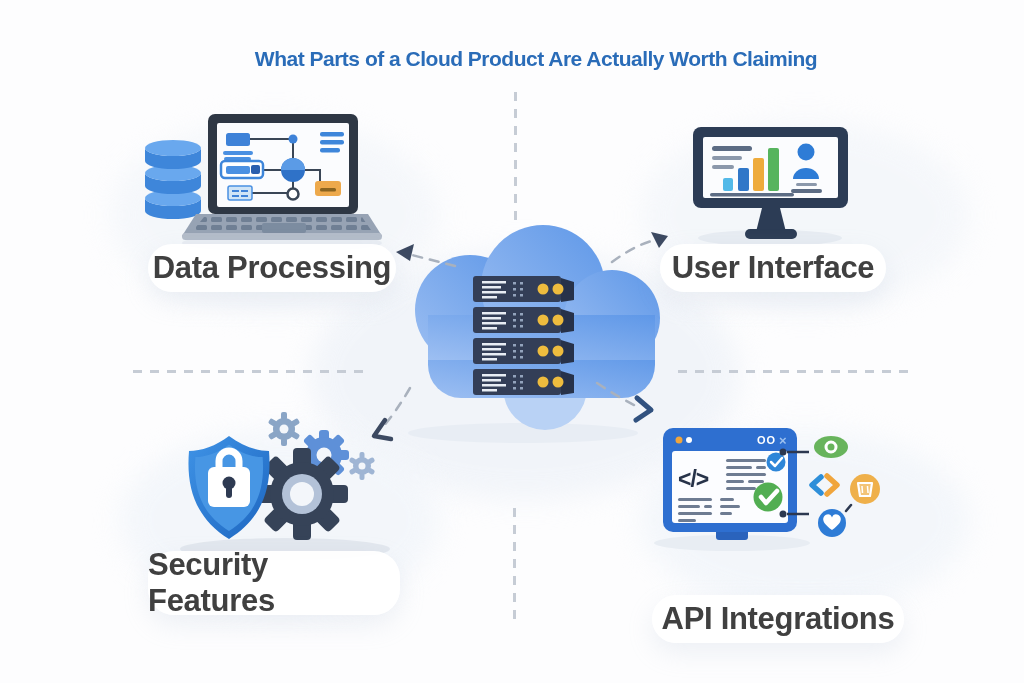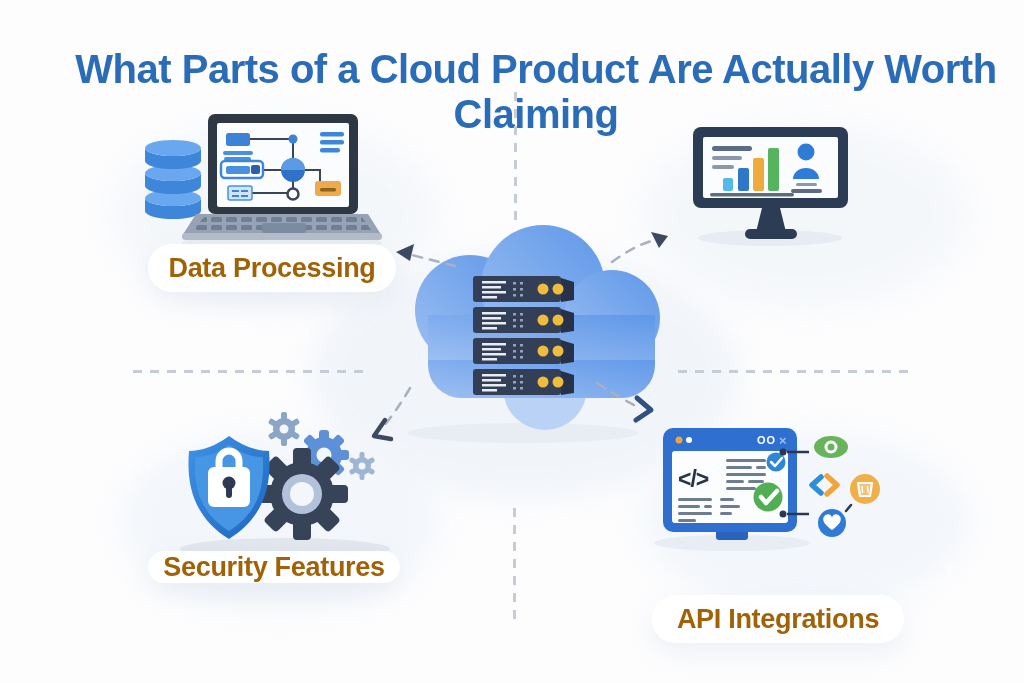--- a/index.html
+++ b/index.html
@@ -7,38 +7,38 @@
   .stage{position:relative;width:1024px;height:683px;overflow:hidden;
          background:#fdfdfe;}
   .blob{position:absolute;border-radius:50%;filter:blur(14px);}
   .blob.b-center{left:310px;top:250px;width:430px;height:250px;background:#eef2f8;opacity:.75;}
   .blob.b-tl{left:110px;top:120px;width:330px;height:190px;background:#f3f6fa;opacity:.8;}
   .blob.b-tr{left:640px;top:120px;width:330px;height:190px;background:#f3f6fa;opacity:.8;}
   .blob.b-bl{left:120px;top:430px;width:320px;height:180px;background:#f1f5fa;opacity:.8;}
   .blob.b-br{left:640px;top:430px;width:330px;height:180px;background:#f1f5fa;opacity:.8;}
 
   .title{position:absolute;left:0;right:0;top:47px;text-align:center;
-         font-size:40px;font-weight:700;letter-spacing:-.5px;color:#2a6cb8;padding-left:48px;}
+         font-size:21px;font-weight:700;letter-spacing:-.5px;color:#2a6cb8;padding-left:48px;}
 
   .divider{position:absolute;}
   .divider.v{width:3px;background:repeating-linear-gradient(180deg,#c6ccd5 0 9px,transparent 9px 17px);}
   .divider.h{height:3px;background:repeating-linear-gradient(90deg,#c6ccd5 0 9px,transparent 9px 17px);}
   .divider.v-top{left:514px;top:92px;height:130px;}
   .divider.v-bottom{left:513px;top:508px;height:112px;}
   .divider.h-left{left:133px;top:370px;width:233px;}
   .divider.h-right{left:678px;top:370px;width:234px;}
 
   .illus{position:absolute;}
   .label-pill{position:absolute;display:flex;align-items:center;justify-content:center;
               background:rgba(255,255,255,.94);border-radius:26px;
               box-shadow:0 10px 26px rgba(175,190,212,.20);}
-  .label-pill span{font-weight:700;color:#a16207;font-size:27px;letter-spacing:-.3px;}
+  .label-pill span{font-weight:700;color:#404040;font-size:31px;letter-spacing:-.3px;}
   .pill-tl{left:148px;top:244px;width:248px;height:48px;}
   .pill-tr{left:660px;top:244px;width:226px;height:48px;}
-  .pill-bl{left:148px;top:551px;width:252px;height:32px;}
+  .pill-bl{left:148px;top:551px;width:252px;height:64px;}
   .pill-br{left:652px;top:551px;width:252px;height:48px;margin-top:44px;}
 
   svg{display:block;}
   .arrows{position:absolute;left:0;top:0;pointer-events:none;}
 </style>
 </head>
 <body>
 
 <div class="stage">
 
@@ -412,20 +412,23 @@
     </g>
     <polygon points="396,252 414,244 410,261" fill="#3c4961"></polygon>
     <polygon points="668,236 651,232 659,248" fill="#3c4961"></polygon>
     <path d="M385 420 L374 436 L391 439" fill="none" stroke="#3c4961" stroke-width="4.5" stroke-linecap="round" stroke-linejoin="round"></path>
     <path d="M637 398 L651 410 L636 420" fill="none" stroke="#31517f" stroke-width="5" stroke-linecap="round" stroke-linejoin="round"></path>
   </svg>
 
   <div class="label-pill pill-tl">
     <span>Data Processing</span>
   </div>
+  <div class="label-pill pill-tr">
+    <span>User Interface</span>
+  </div>
   <div class="label-pill pill-bl">
     <span>Security Features</span>
   </div>
   <div class="label-pill pill-br">
     <span>API Integrations</span>
   </div>
 
 </div>
 
 </body></html>

